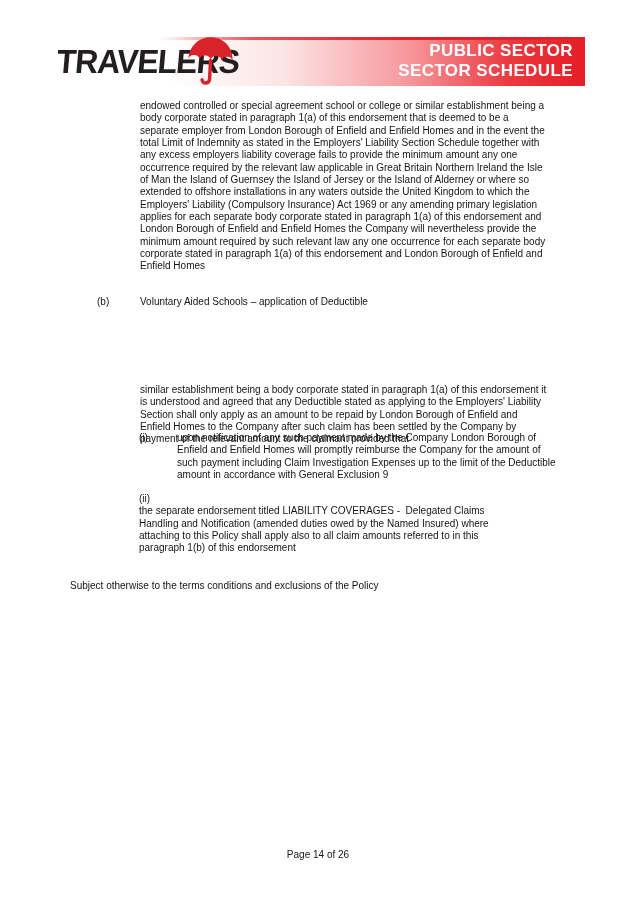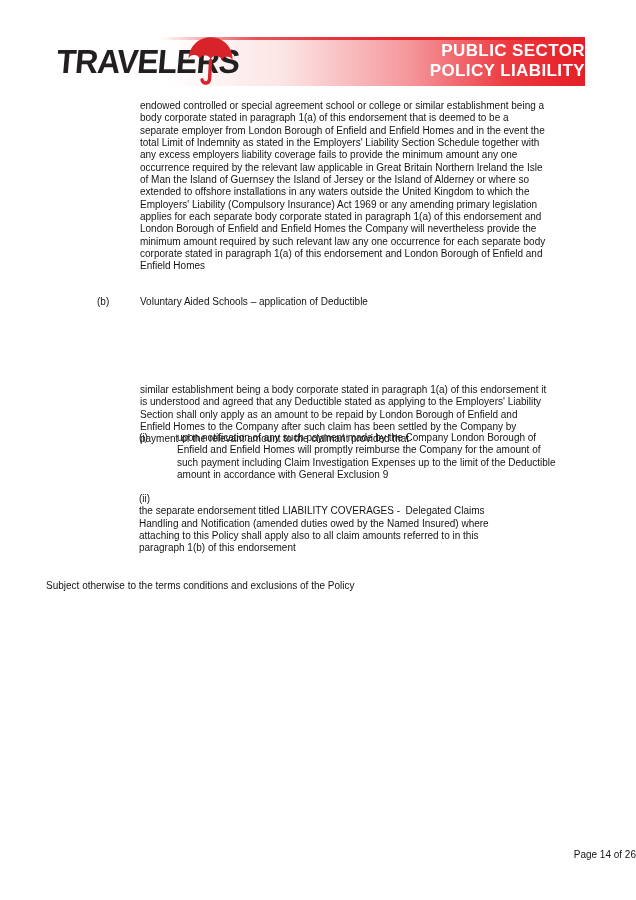--- a/index.html
+++ b/index.html
@@ -32,21 +32,21 @@
     top: 37px;
     width: 425px;
     height: 2.5px;
     background: linear-gradient(90deg,
       rgba(227,33,40,0) 0%, rgba(227,33,40,0.75) 22%, #e32128 60%, #e32128 100%);
   }
   .banner-text {
     position: absolute;
     right: 0;
     top: 4px;
-    padding-right: 0;
+    padding-right: 12px;
     text-align: right;
     color: #ffffff;
     font-weight: bold;
     font-size: 17px;
     line-height: 20px;
     letter-spacing: 0.4px;
     white-space: nowrap;
   }
   .logo {
     position: absolute;
@@ -78,32 +78,32 @@
   .sec-b   { top: 296px; left: 97px;  width: 500px; display: flex; }
   .sec-b .lbl { width: 43px; flex: none; }
   .sec-b .hd  { font-weight: normal; }
   .para2   { top: 323px; left: 140px; width: 455px; }
   .para3   { top: 360px; left: 140px; width: 455px; margin-top: 24px; }
   .subitem { left: 139px; width: 460px; display: flex; }
   .item-i  { top: 432px; }
   .item-ii { top: 493px; flex-direction: column; }
   .subitem .lbl { width: 38px; flex: none; }
   .subitem .txt { width: 420px; }
-  .closing { top: 580px; left: 46px; width: 500px; }
-  .pagefooter { top: 849px; left: 0; width: 636px; text-align: right; }
+  .closing { top: 580px; left: 70px; width: 500px; }
+  .pagefooter { top: 849px; left: 0; width: 636px; text-align: center; }
 </style>
 </head>
 <body>
 
 <div class="page">
 
   <div class="banner">
     <div class="banner-text">
       <div>PUBLIC SECTOR</div>
-      <div>POLICY LIABILITY</div>
+      <div>SECTOR SCHEDULE</div>
     </div>
   </div>
   <div class="banner-topline"></div>
 
   <div class="logo">
     <span class="logo-text">TRAVELERS</span>
   </div>
   <svg class="umbrella" viewBox="0 0 44 48" aria-hidden="true">
     <g transform="rotate(3 22 24)">
       <path fill="#d8232a" d="M22 2 C 10.5 2 2 11 2 22.5

